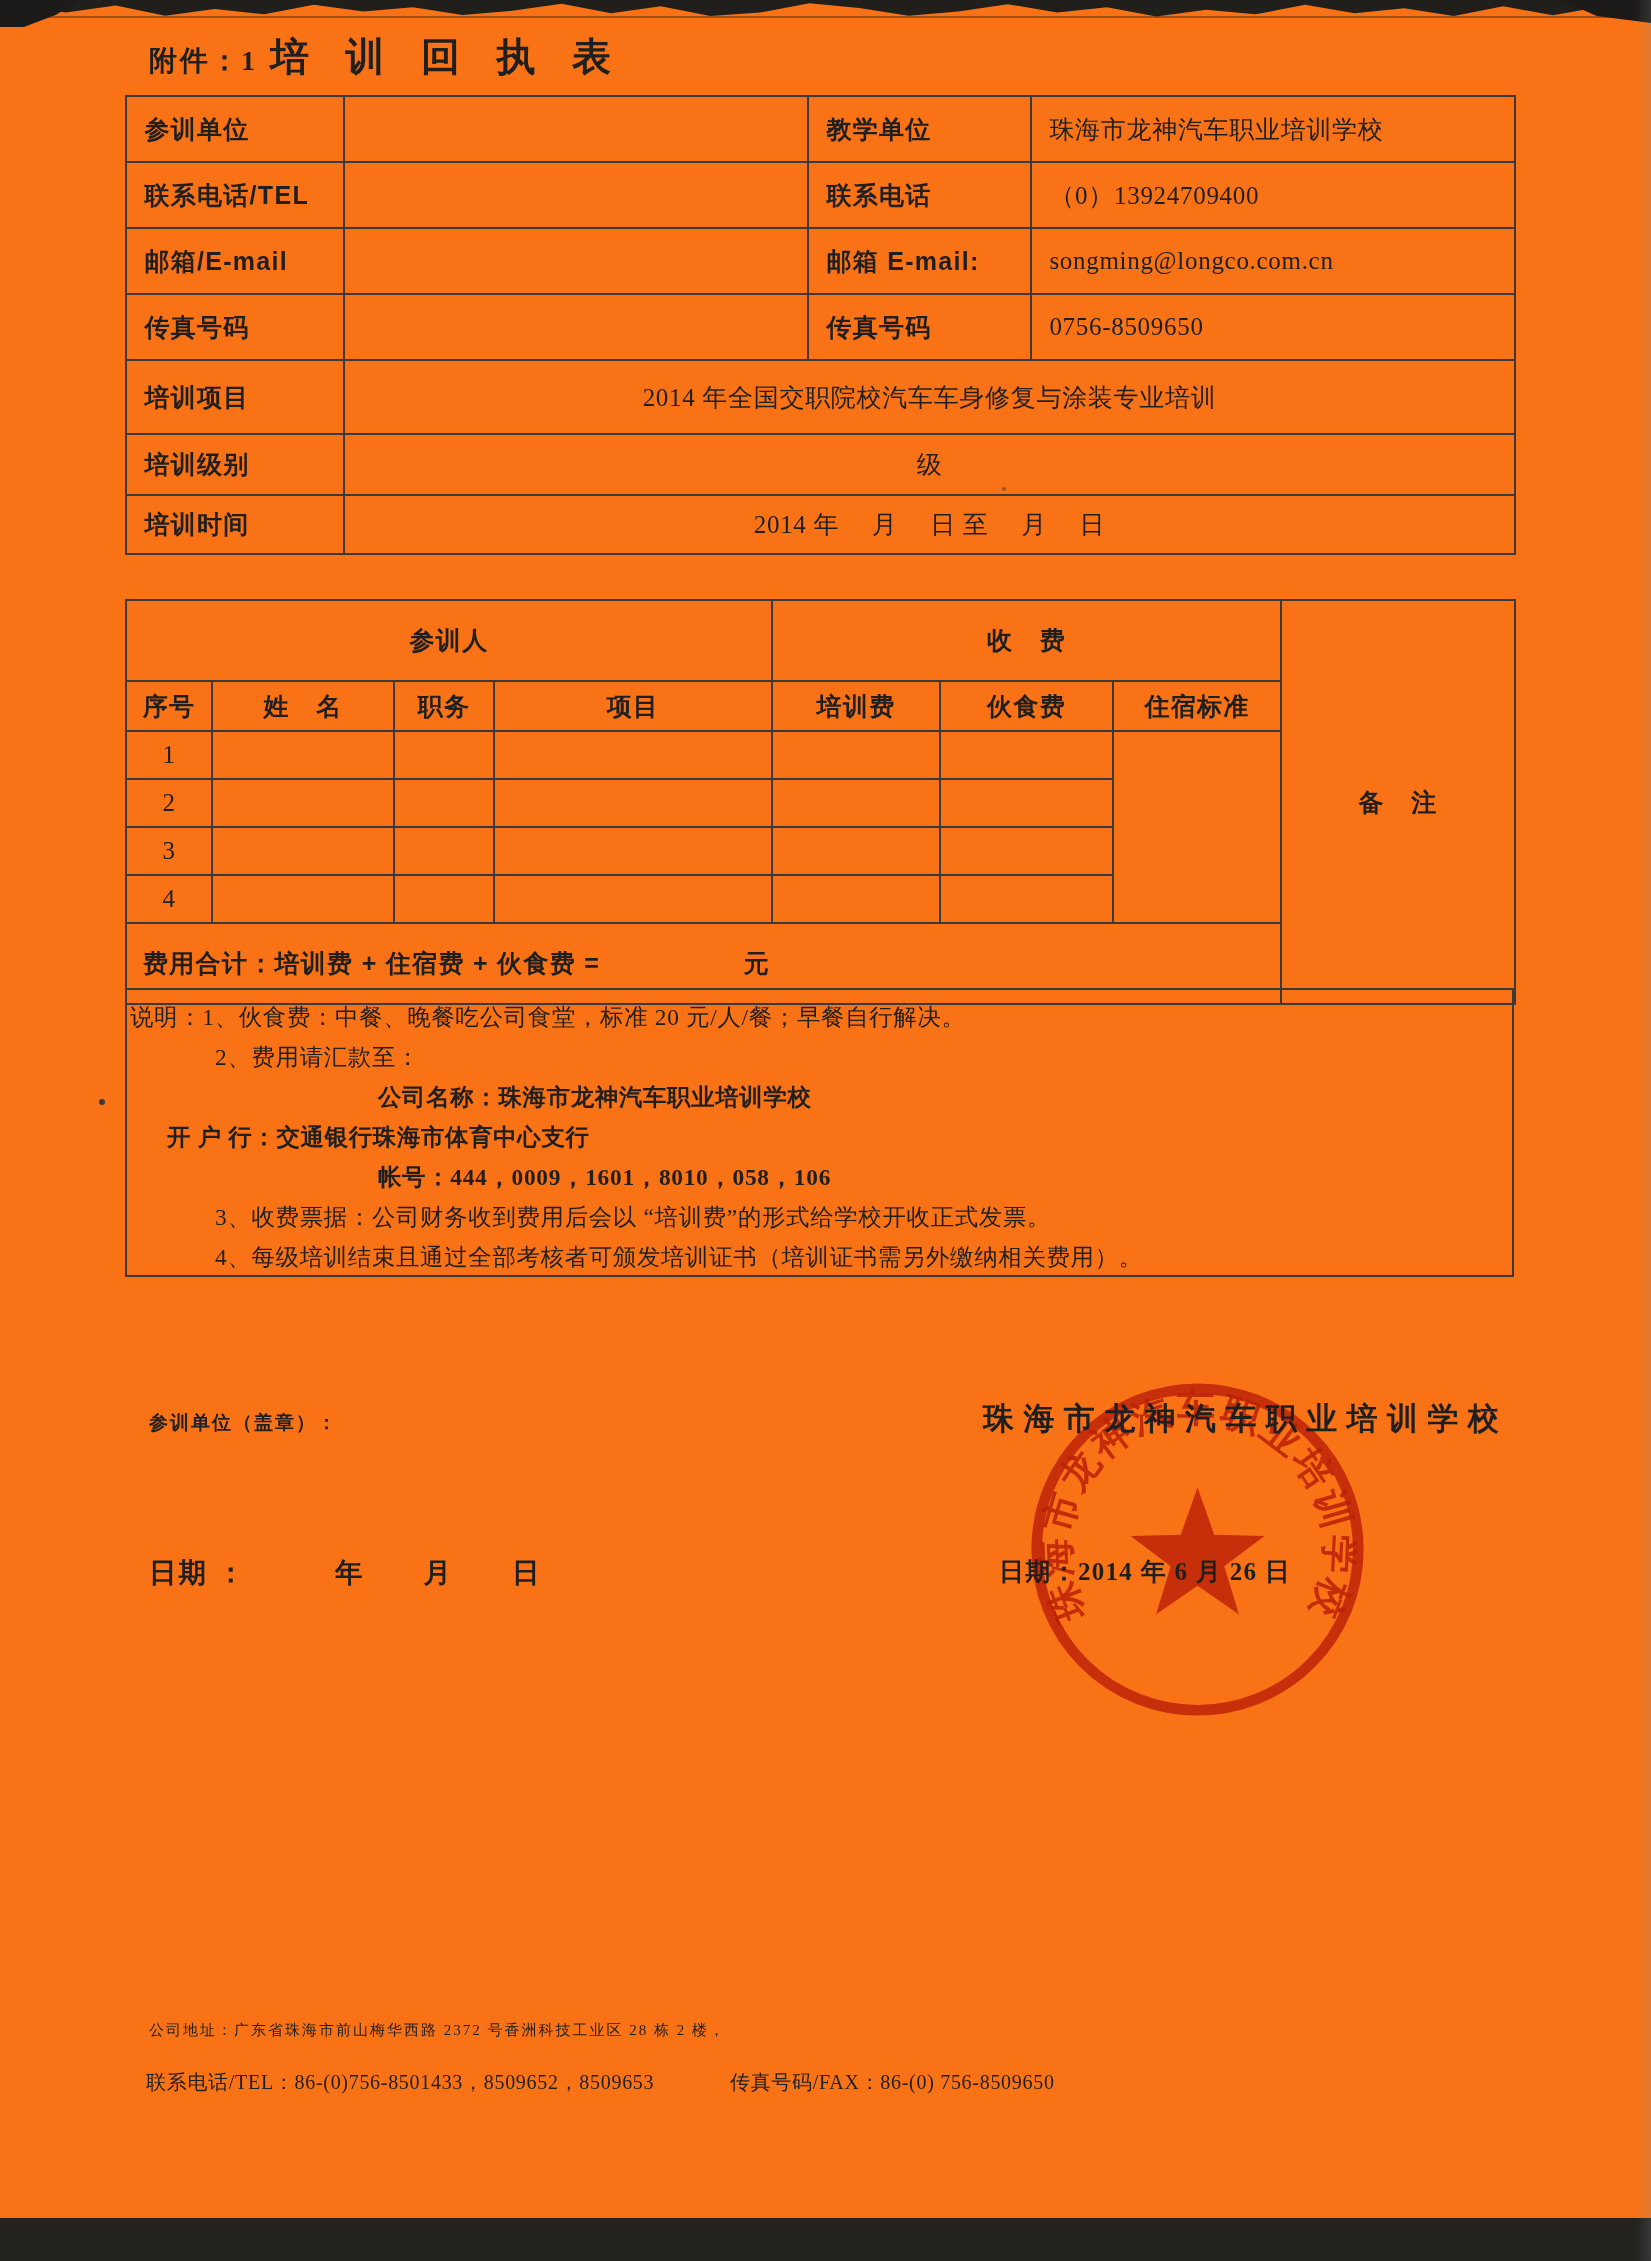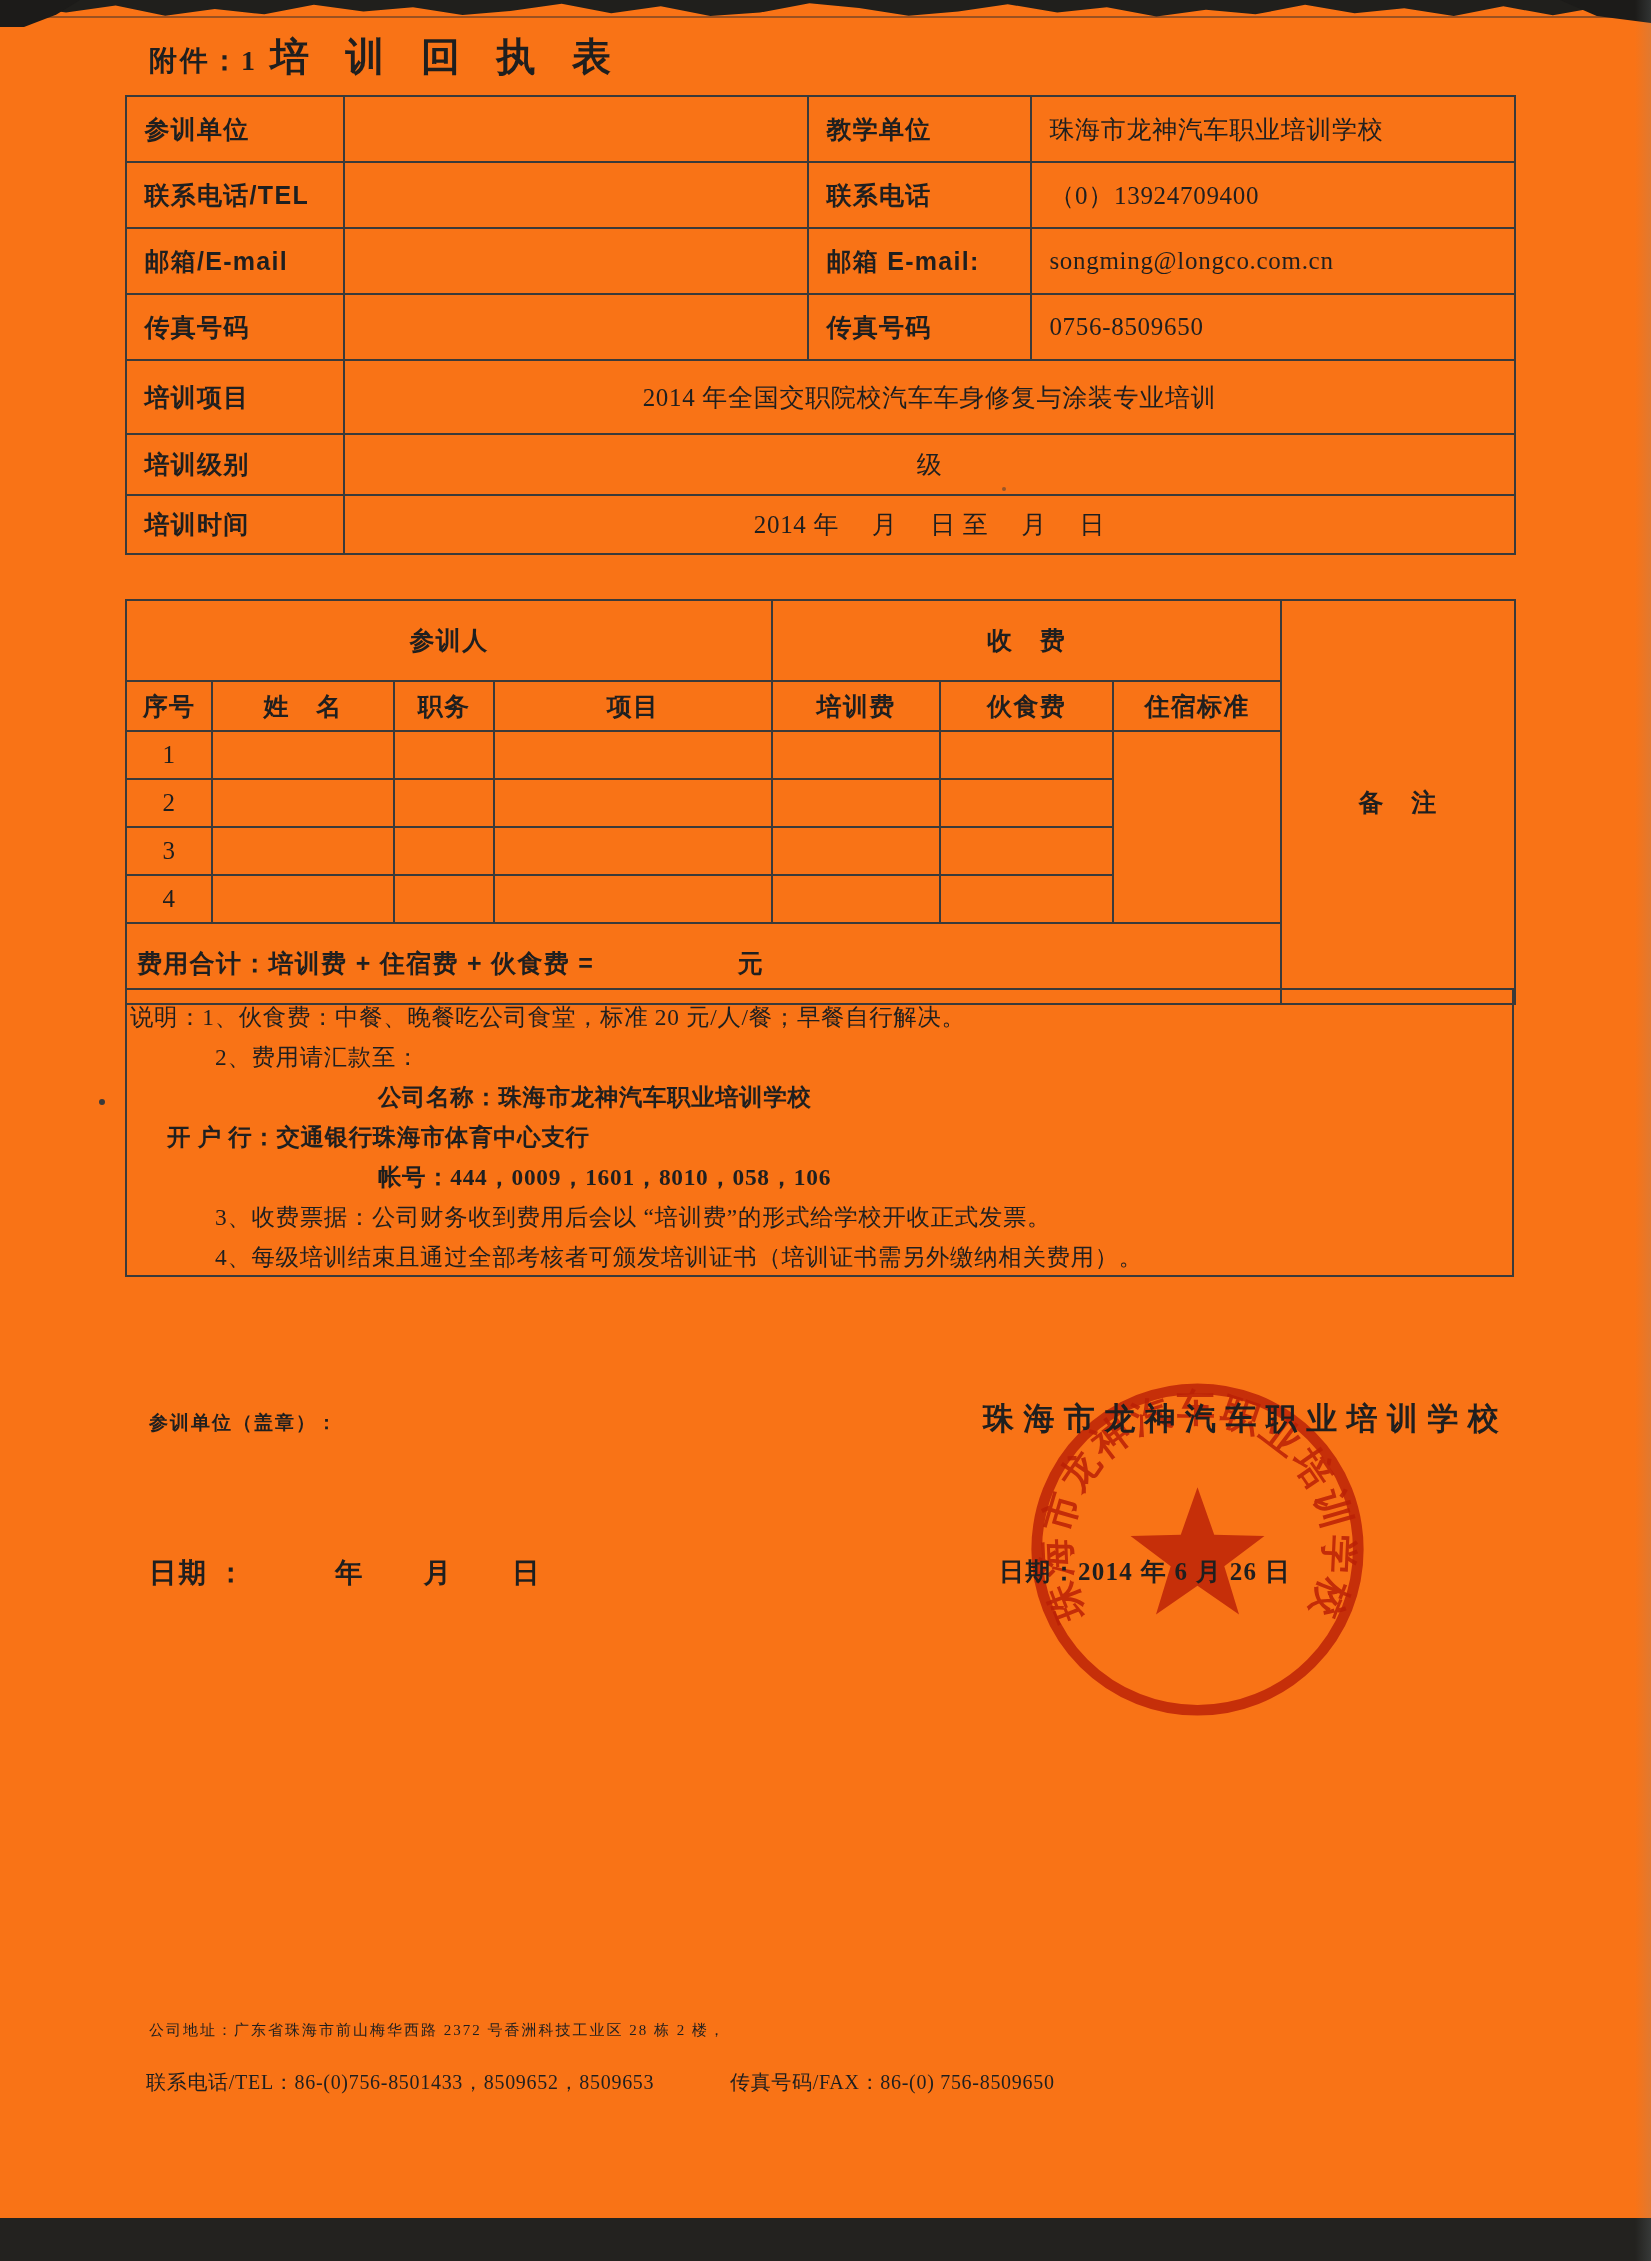--- a/index.html
+++ b/index.html
@@ -28,21 +28,21 @@
   table{border-collapse:collapse;table-layout:fixed;position:absolute;left:125px;background:transparent;}
   td{border:2px solid #3a3a3a;padding:0 0 0 17.4px;font-size:25px;overflow:hidden;}
   .t-contact{top:95px;width:1389px;}
   .t-fee{top:599px;width:1389px;}
   .lbl{font-family:"Liberation Sans","DejaVu Sans",sans-serif;font-weight:700;letter-spacing:1.3px;}
   .val{font-size:25px;letter-spacing:0.7px;}
   .center{text-align:center;padding:12px;}
   .h95{height:64px;}.h108{height:72px;}.h88{height:59px;}.h84{height:56px;}
   .hhead{height:79px;}.hsub{height:48px;}.hrow{height:46px;}.htotal{height:79px;}
   .t-fee td{text-align:center;padding:0;}
-  .t-fee .total-cell{text-align:left;padding-left:10px;}
+  .t-fee .total-cell{text-align:left;padding-left:16px;}
   .notes-box{
     position:absolute;left:125px;top:988px;width:1385px;height:285px;
     border:2px solid #3a3a3a;font-size:23.4px;letter-spacing:0.7px;
   }
   .notes-box .nline{line-height:40px;white-space:nowrap;}
   .n-ind0{margin-left:3px;margin-top:6.7px;}
   .n-ind1{margin-left:88px;}
   .n-ind2{margin-left:251px;}
   
   .sig-left-label{position:absolute;left:149px;top:1410px;font-size:19px;font-weight:700;letter-spacing:2px;}

